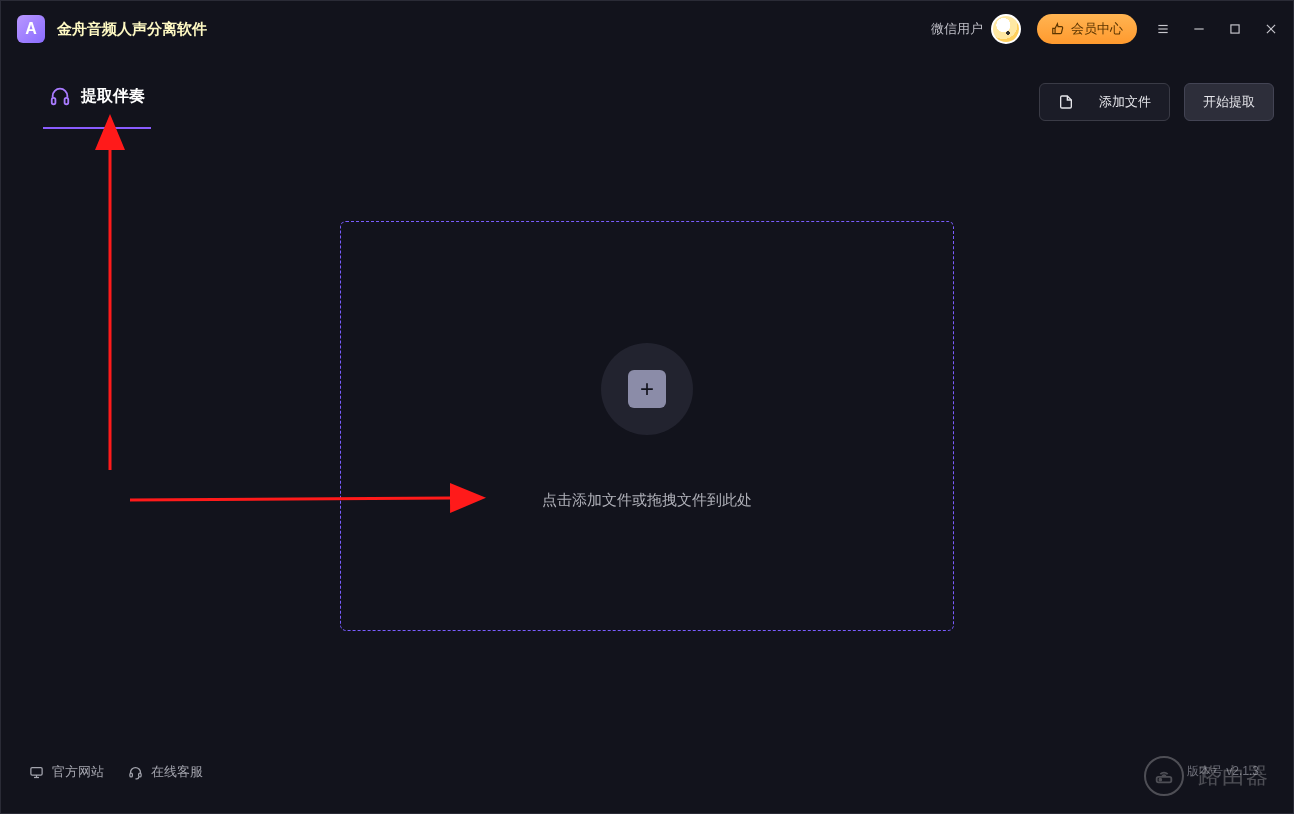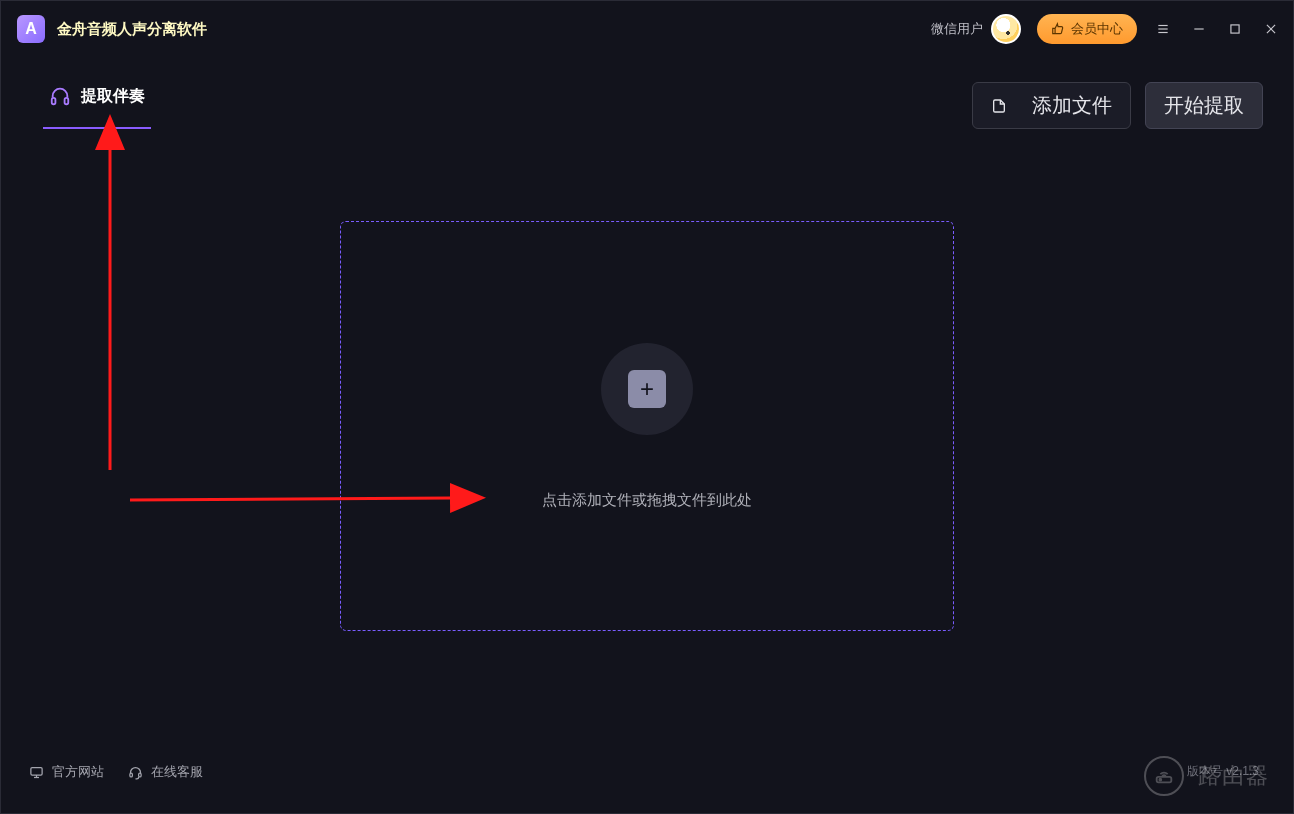--- a/index.html
+++ b/index.html
@@ -85,22 +85,22 @@
     align-items: center;
     gap: 20px;
     color: #c8c8ce;
   }
   .winctrl .ctl { cursor: pointer; width:16px; height:16px; display:flex; align-items:center; justify-content:center;}
   .winctrl svg { width: 14px; height: 14px; stroke: #c8c8ce; }
 
   
   .toolbar {
     display: flex;
-    align-items: flex-end;
-    padding: 18px 30px 0 48px;
+    align-items: center;
+    padding: 18px 19px 0 48px;
     height: 72px;
   }
   .tab {
     display: flex;
     align-items: center;
     gap: 10px;
     font-size: 16px;
     padding: 10px 0 22px;
     margin-right: 70px;
     color: #8a8b94;
@@ -123,21 +123,21 @@
   .tab:not(.active) svg { stroke: #8a8b94; }
 
   .toolbar-spacer { flex: 1; }
   .btn {
     display: flex;
     align-items: center;
     gap: 25px;
     border: 1px solid #3a3b46;
     background: #1b1c27;
     color: #e5e5ea;
-    font-size: 20px;
+    font-size: 13px;
     padding: 9px 18px;
     border-radius: 6px;
     margin-left: 14px;
     cursor: pointer;
   }
   .btn svg { width: 16px; height: 16px; stroke: #e5e5ea; }
   .btn.primary {
     background: #2d2e3a;
     border-color: #434454;
   }

